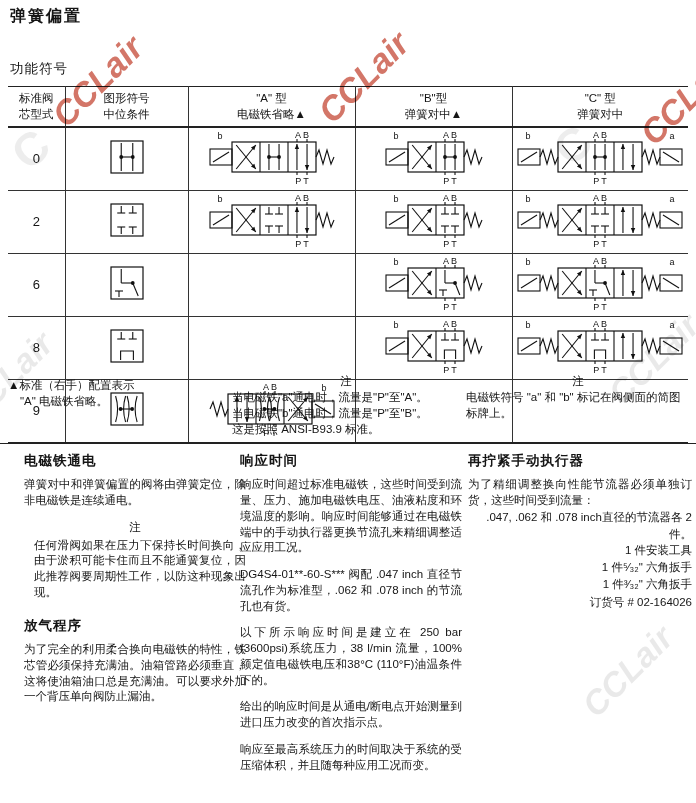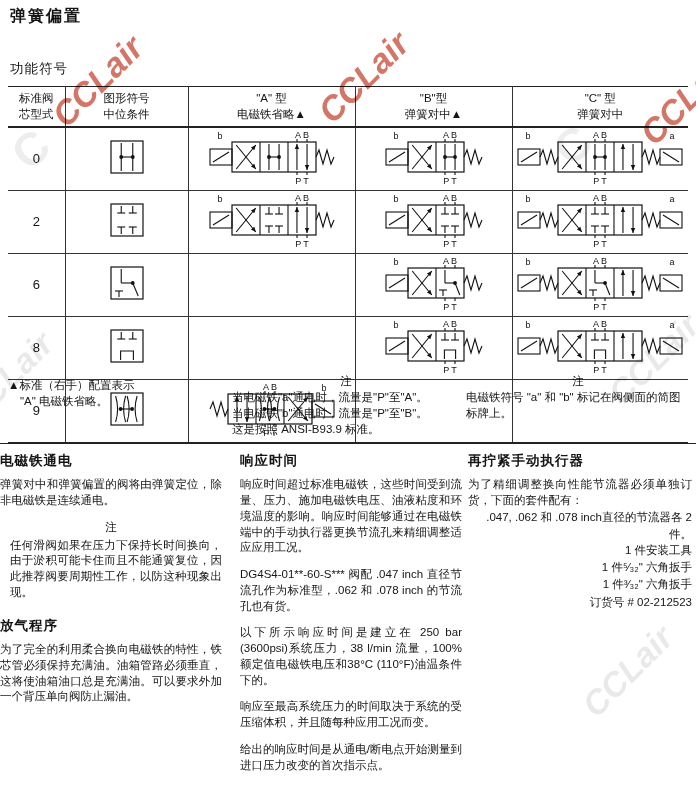--- a/index.html
+++ b/index.html
@@ -467,39 +467,39 @@
   <div>当电磁铁"b"通电时，流量是"P"至"B"。</div>
   <div>这是按照 ANSI-B93.9 标准。</div>
 </div>
 <div class="fnote" style="left:466px;top:374px;width:224px;">
   <div class="ntitle">注</div>
   <div>电磁铁符号 "a" 和 "b" 标记在阀侧面的简图标牌上。</div>
 </div>
 
 <div class="divider"></div>
 
-<div class="bcol" style="left:0;width:222px;">
+<div class="bcol" style="left:24px;width:222px;">
   <div class="bh">电磁铁通电</div>
   <p>弹簧对中和弹簧偏置的阀将由弹簧定位，除非电磁铁是连续通电。</p>
   <div class="cnote-t">注</div>
   <p class="cnote">任何滑阀如果在压力下保持长时间换向，由于淤积可能卡住而且不能通簧复位，因此推荐阀要周期性工作，以防这种现象出现。</p>
   <div class="bh mt">放气程序</div>
   <p>为了完全的利用柔合换向电磁铁的特性，铁芯管必须保持充满油。油箱管路必须垂直，这将使油箱油口总是充满油。可以要求外加一个背压单向阀防止漏油。</p>
 </div>
 
 <div class="bcol" style="left:240px;width:222px;">
   <div class="bh">响应时间</div>
   <p>响应时间超过标准电磁铁，这些时间受到流量、压力、施加电磁铁电压、油液粘度和环境温度的影响。响应时间能够通过在电磁铁端中的手动执行器更换节流孔来精细调整适应应用工况。</p>
   <p>DG4S4-01**-60-S*** 阀配 .047 inch 直径节流孔作为标准型，.062 和 .078 inch 的节流孔也有货。</p>
   <p>以下所示响应时间是建立在 250 bar (3600psi)系统压力，38 l/min 流量，100% 额定值电磁铁电压和38°C (110°F)油温条件下的。</p>
+  <p>给出的响应时间是从通电/断电点开始测量到进口压力改变的首次指示点。</p>
   <p>响应至最高系统压力的时间取决于系统的受压缩体积，并且随每种应用工况而变。</p>
-  <p>给出的响应时间是从通电/断电点开始测量到进口压力改变的首次指示点。</p>
 </div>
 
 <div class="bcol" style="left:468px;width:224px;">
   <div class="bh">再拧紧手动执行器</div>
-  <p style="margin-bottom:0;">为了精细调整换向性能节流器必须单独订货，下面的套件配有：</p>
+  <p style="margin-bottom:0;">为了精细调整换向性能节流器必须单独订货，这些时间受到流量：</p>
   <div class="kline">.047, .062 和 .078 inch直径的节流器各 2 件。</div>
   <div class="kline">1 件安装工具</div>
   <div class="kline">1 件⁵⁄₃₂" 六角扳手</div>
   <div class="kline">1 件³⁄₃₂" 六角扳手</div>
-  <div class="kline" style="margin-top:2px;">订货号 # 02-212523</div>
+  <div class="kline" style="margin-top:2px;">订货号 # 02-164026</div>
 </div>
 
 </body></html>

